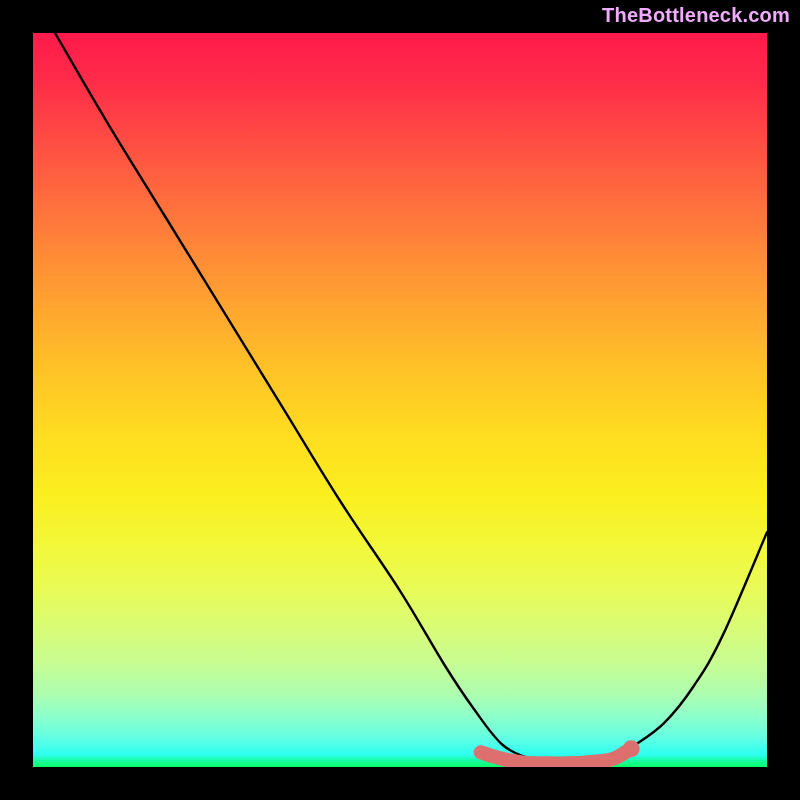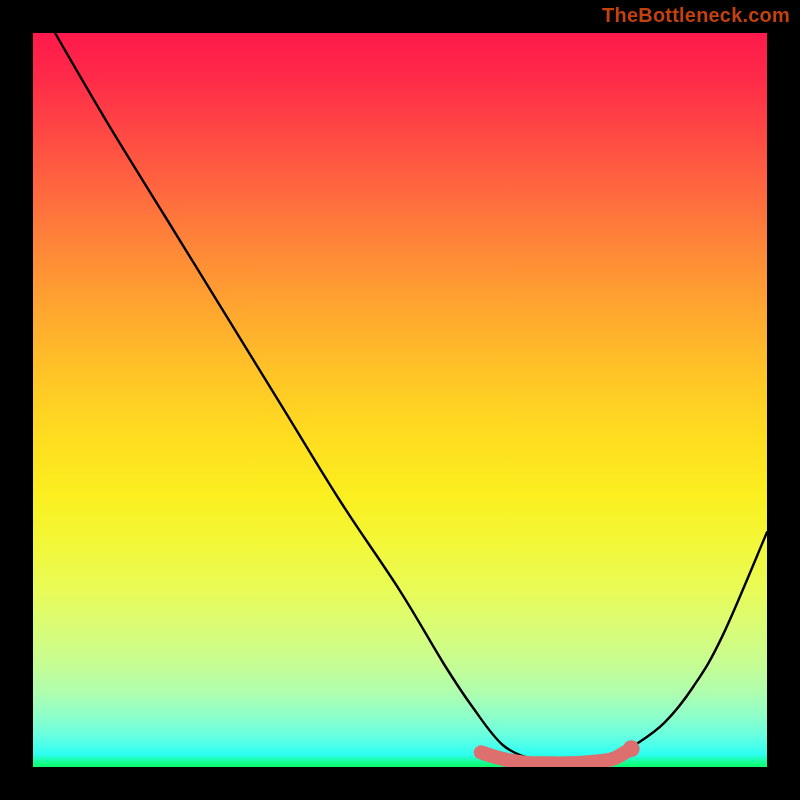--- a/index.html
+++ b/index.html
@@ -14,21 +14,21 @@
   .frame {
     position: relative;
     width: 800px;
     height: 800px;
     background: #000;
   }
   .attribution {
     position: absolute;
     top: 4px;
     right: 10px;
-    color: #c2410c;
+    color: #f0abfc;
     font-size: 20px;
     font-weight: 600;
     letter-spacing: 0.2px;
   }
   .plot-area {
     position: absolute;
     left: 33px;
     top: 33px;
     width: 734px;
     height: 734px;

